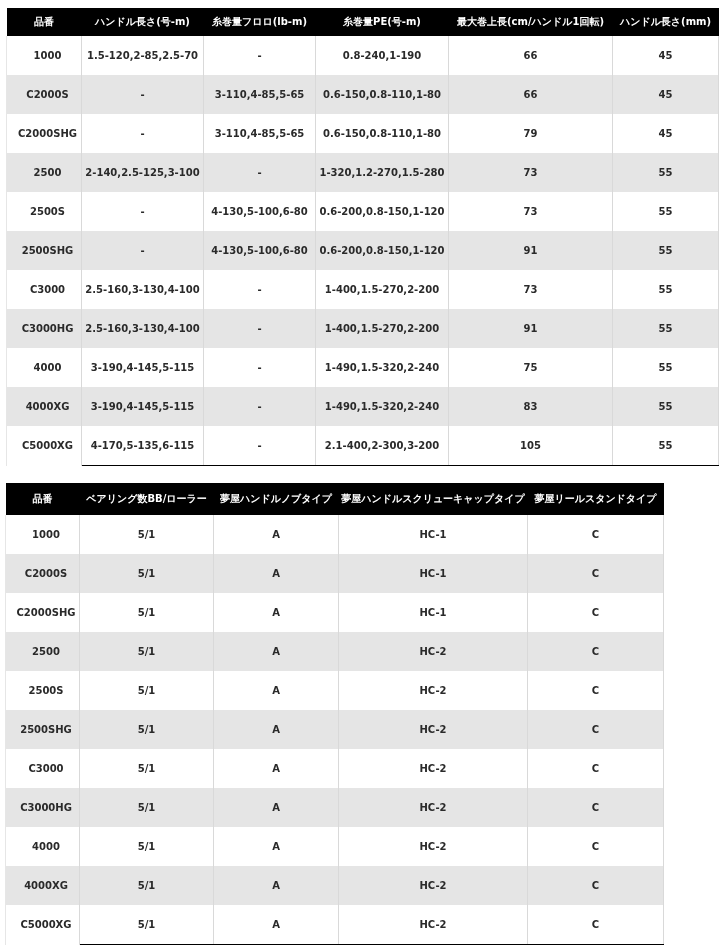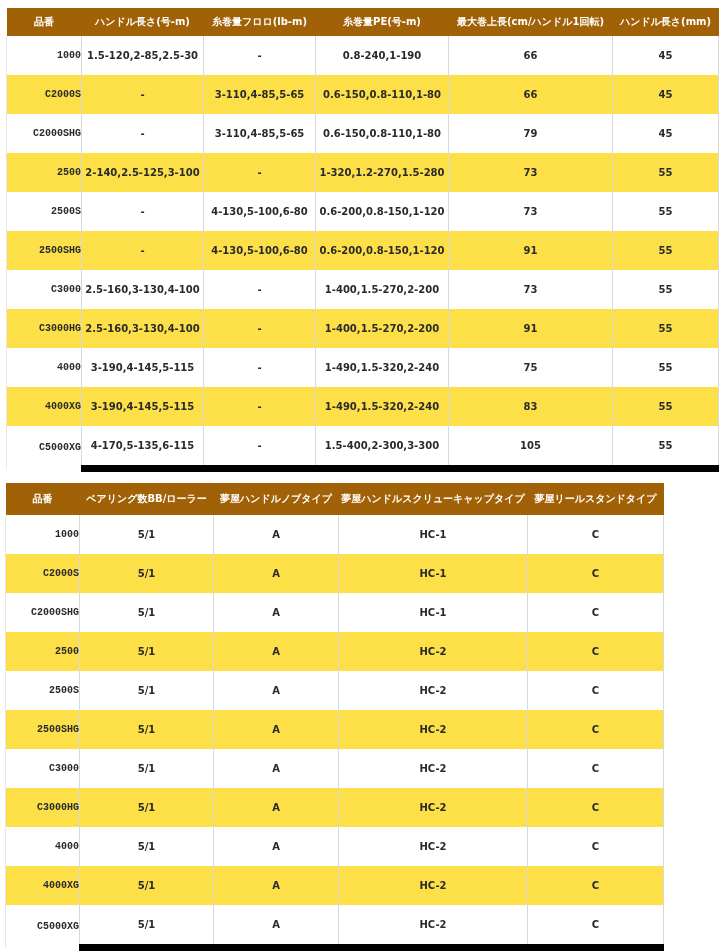--- a/index.html
+++ b/index.html
@@ -9,41 +9,41 @@
       color: #222222;
     }
     table {
       position: absolute;
       border-collapse: collapse;
       table-layout: fixed;
       font-size: 10px;
       font-weight: bold;
     }
     th {
-      background: #a16207;
+      background: #000000;
       color: #ffffff;
       font-size: 10px;
       font-weight: bold;
       text-align: center;
       padding: 0;
       white-space: nowrap;
       overflow: hidden;
     }
     td {
       border-left: 1px solid #d9d9d9;
       border-right: 1px solid #d9d9d9;
       text-align: center;
       padding: 0;
       white-space: nowrap;
       color: #2a2a2a;
     }
-    td.model { text-align: right; padding-left: 7px; border-left: 1px solid #e6e6e6; font-family: Liberation Mono, monospace; }
+    td.model { text-align: center; padding-left: 7px; border-left: 1px solid #e6e6e6; }
     tr.odd td { background: #ffffff; }
-    tr.even td { background: #fde047; }
-    tr.last td { border-bottom: 7px solid #000000; }
+    tr.even td { background: #e5e5e5; }
+    tr.last td { border-bottom: 1px solid #000000; }
     tr.last td.model { border-bottom: none; margin-left: 44px; }
 
     #spec-table-1 { left: 6px; top: 8px; width: 712px; }
     #spec-table-1 th { height: 28px; }
     #spec-table-1 td { height: 39px; }
 
     #spec-table-2 { left: 5px; top: 483px; width: 658px; }
     #spec-table-2 th { height: 32px; }
     #spec-table-2 td { height: 39px; }
   </style>
@@ -65,21 +65,21 @@
       <th>ハンドル長さ(号-m)</th>
       <th>糸巻量フロロ(lb-m)</th>
       <th>糸巻量PE(号-m)</th>
       <th>最大巻上長(cm/ハンドル1回転)</th>
       <th>ハンドル長さ(mm)</th>
     </tr>
   </thead>
   <tbody>
     <tr class="odd">
       <td class="model">1000</td>
-      <td>1.5-120,2-85,2.5-30</td>
+      <td>1.5-120,2-85,2.5-70</td>
       <td>-</td>
       <td>0.8-240,1-190</td>
       <td>66</td>
       <td>45</td>
     </tr>
     <tr class="even">
       <td class="model">C2000S</td>
       <td>-</td>
       <td>3-110,4-85,5-65</td>
       <td>0.6-150,0.8-110,1-80</td>
@@ -147,21 +147,21 @@
       <td>3-190,4-145,5-115</td>
       <td>-</td>
       <td>1-490,1.5-320,2-240</td>
       <td>83</td>
       <td>55</td>
     </tr>
     <tr class="odd last">
       <td class="model">C5000XG</td>
       <td>4-170,5-135,6-115</td>
       <td>-</td>
-      <td>1.5-400,2-300,3-300</td>
+      <td>2.1-400,2-300,3-200</td>
       <td>105</td>
       <td>55</td>
     </tr>
   </tbody>
 </table>
 
 <table id="spec-table-2">
   <colgroup>
     <col style="width:74px">
       <col style="width:134px">

